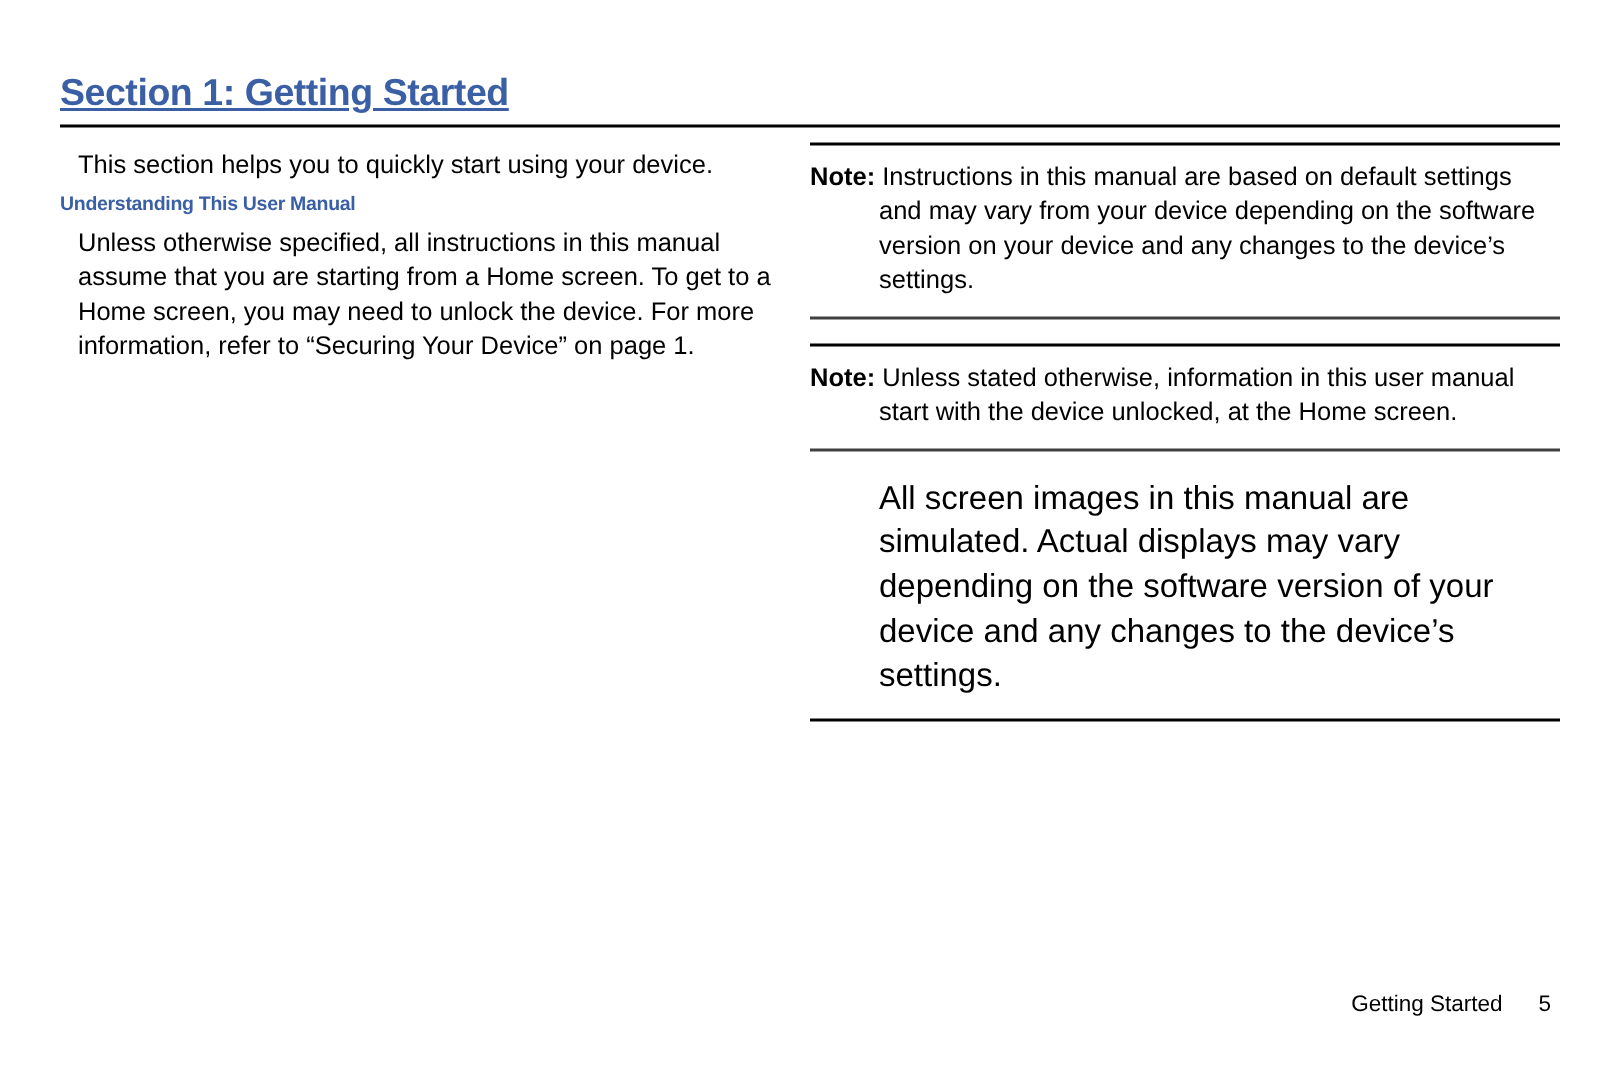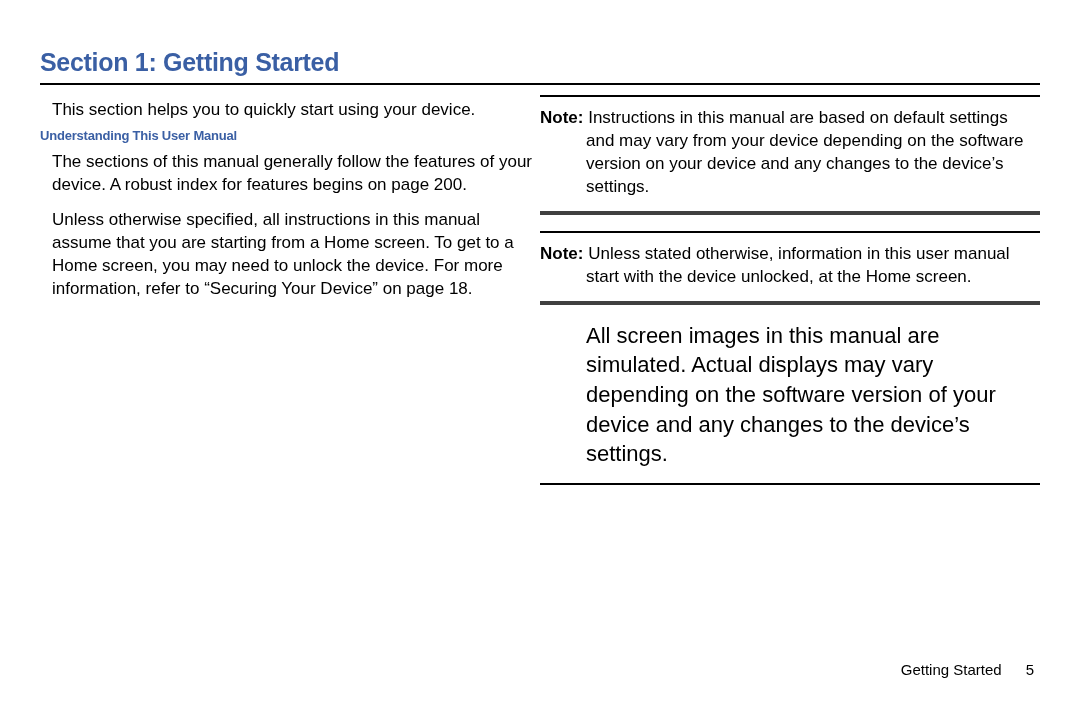--- a/index.html
+++ b/index.html
@@ -11,20 +11,21 @@
       color: #000;
       position: relative;
       padding: 48px 40px 0 40px;
     }
     .section-title {
       color: #3a5fa4;
       font-size: 25px;
       font-weight: bold;
       letter-spacing: -0.3px;
       margin-bottom: 6px;
+      text-decoration: underline;
     }
     .title-rule {
       border: none;
       border-top: 2px solid #000;
       margin-bottom: 10px;
     }
     .columns {
       display: flex;
     }
     .col {
@@ -46,21 +47,21 @@
     }
     .body-para {
       font-size: 17px;
       line-height: 1.35;
       margin-bottom: 12px;
       padding-left: 12px;
     }
     .ref-italic { }
     .note-box {
       border-top: 2px solid #000;
-      border-bottom: 4px solid #404040;
+      border-bottom: 2px solid #404040;
       padding: 10px 0 12px 0;
       margin-bottom: 16px;
     }
     .note-box .note-row {
       font-size: 17px;
       line-height: 1.35;
       padding-left: 46px;
       text-indent: -46px;
     }
     .note-label { font-weight: bold; }
@@ -81,23 +82,22 @@
 </head>
 <body>
 
 <h1 class="section-title">Section 1: Getting Started</h1>
 <hr class="title-rule">
 
 <div class="columns">
   <div class="col">
     <p class="intro">This section helps you to quickly start using your device.</p>
     <h2 class="subheading">Understanding This User Manual</h2>
-    <p class="body-para">The sections of this manual generally follow the features of your device. A robust index for features begins on page 200.</p>
     <p class="body-para">
-      <span>Unless otherwise specified, all instructions in this manual assume that you are starting from a Home screen. To get to a Home screen, you may need to unlock the device. For more information, refer to </span><span class="ref-italic">“Securing Your Device” </span><span> on page 18.</span>
+      <span>Unless otherwise specified, all instructions in this manual assume that you are starting from a Home screen. To get to a Home screen, you may need to unlock the device. For more information, refer to </span><span class="ref-italic">“Securing Your Device” </span><span> on page 1.</span>
     </p>
   </div>
 
   <div class="col">
     <div class="note-box">
       <p class="note-row">
         <span class="note-label">Note:</span><span> Instructions in this manual are based on default settings and may vary from your device depending on the software version on your device and any changes to the device’s settings.</span>
       </p>
     </div>
     <div class="note-box">

